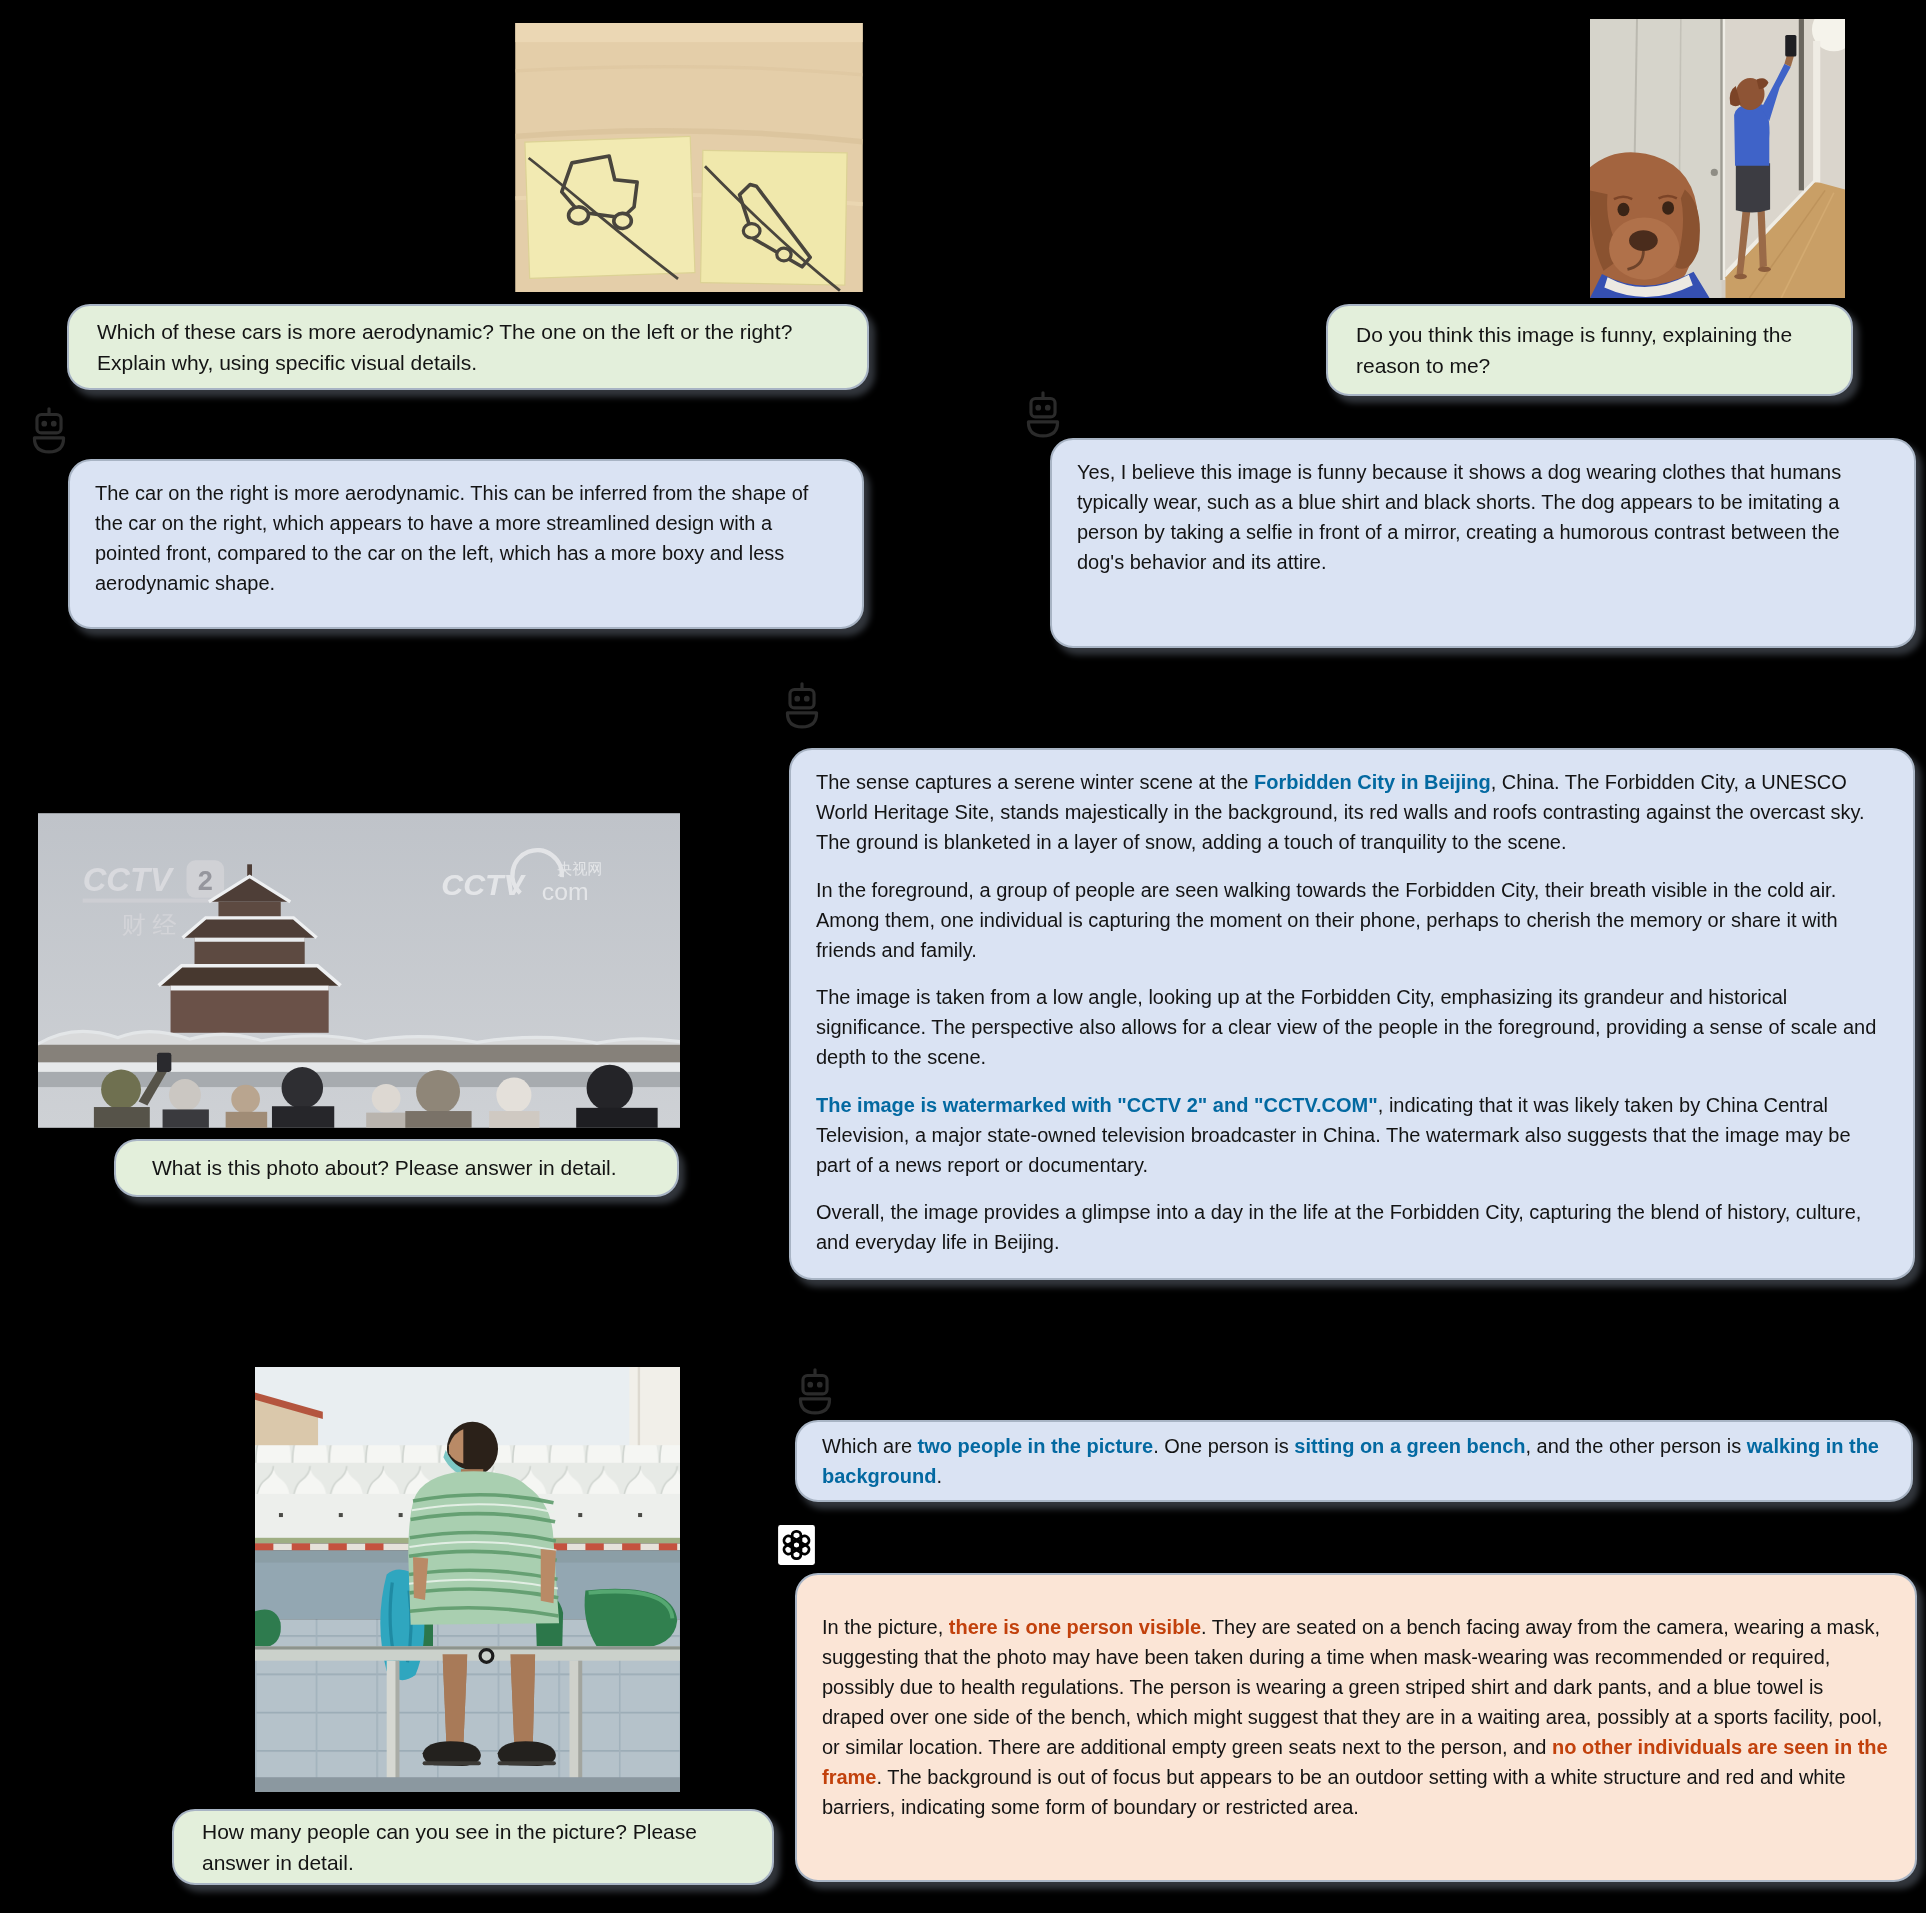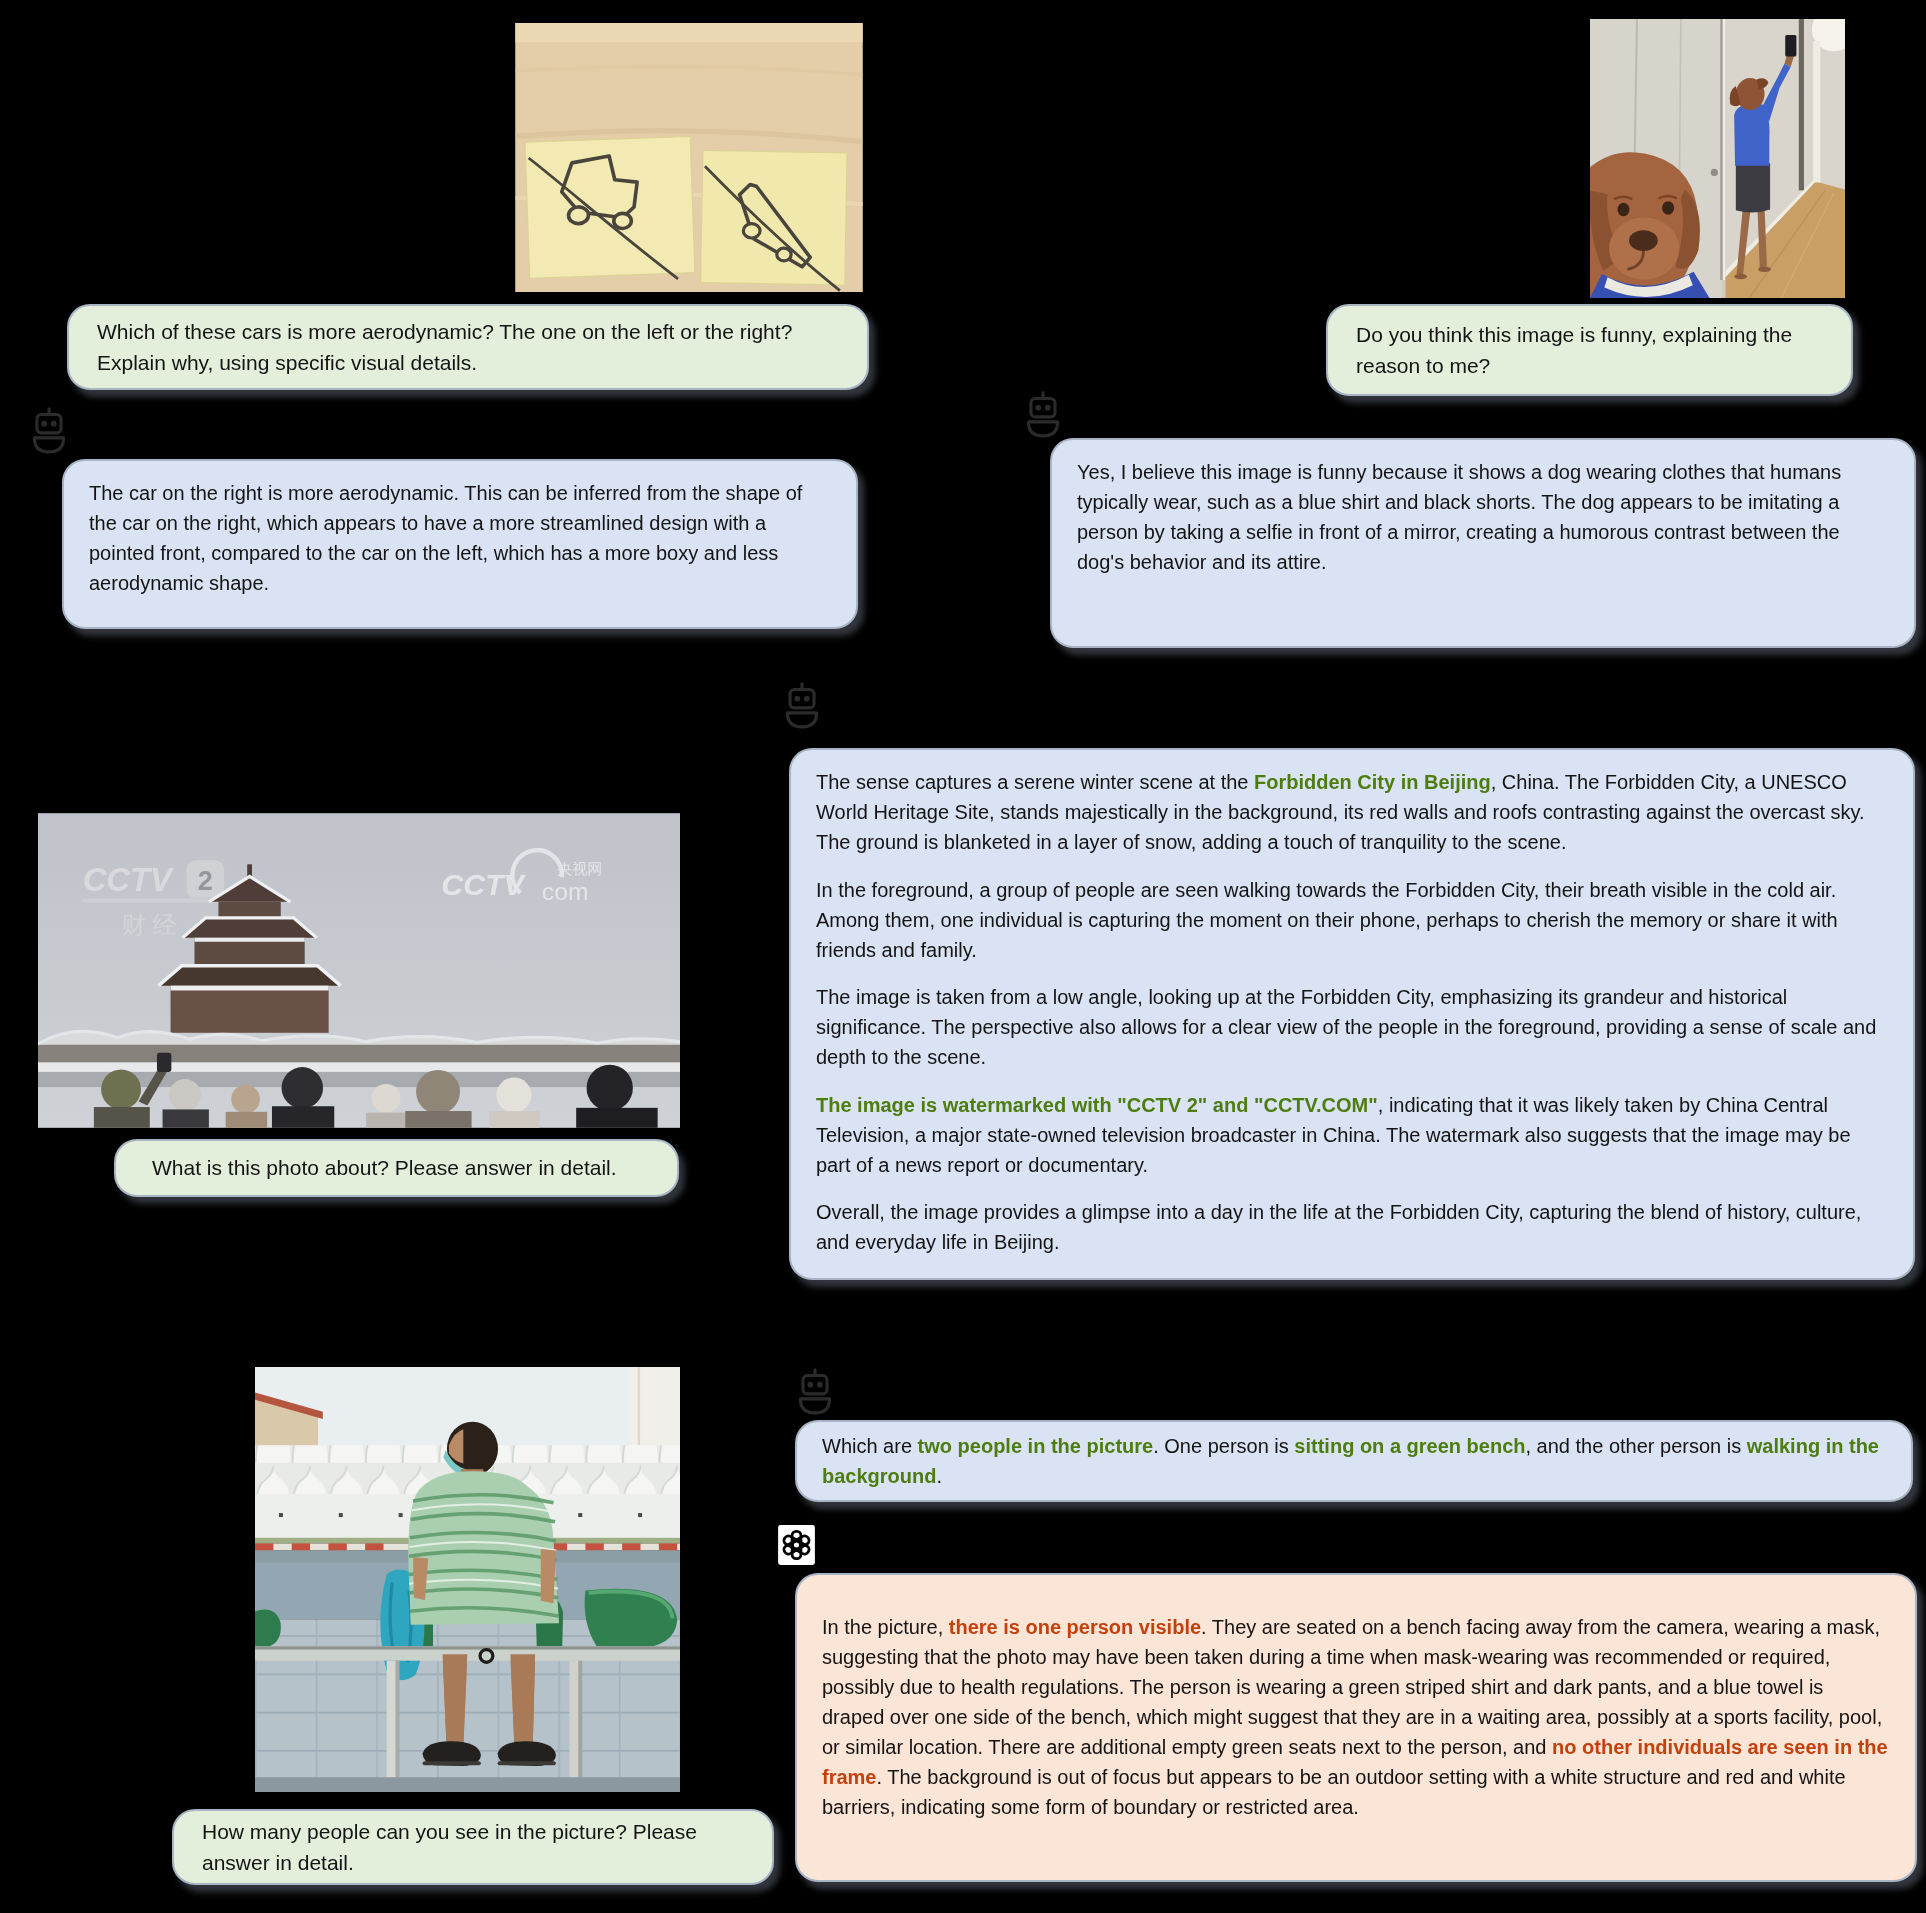--- a/index.html
+++ b/index.html
@@ -5,21 +5,21 @@
   html,body{margin:0;padding:0;background:#000;}
   #canvas{position:relative;width:1926px;height:1913px;background:#000;overflow:hidden;
           font-family:"Liberation Sans","DejaVu Sans",sans-serif;color:#141414;}
   .bubble{position:absolute;box-sizing:border-box;border-radius:23px;border:2px solid #a8b4c4;
           box-shadow:5.6px 6.4px 6.4px rgba(125,135,150,.40);font-size:20px;line-height:1.5;}
   .q{background:#e3efdb;font-size:21px;display:flex;align-items:center;padding:8px 28px;}
   .a{background:#dae3f3;padding:17px 25px;}
   .gpt{background:#fbe5d6;padding:17px 25px;}
   .a p{margin:0 0 17.6px 0;}
   .a p:last-child{margin-bottom:0;}
-  .seg-green{color:#4d7c0f;font-weight:700;}
+  .seg-green{color:#0369a1;font-weight:700;}
   .seg-red{color:#c2410c;font-weight:700;}
   .photo{position:absolute;display:block;}
   .icon{position:absolute;display:block;}
 </style>
 </head>
 <body>
 
 <div id="canvas">
 
   <svg class="photo" style="left:515px;top:23px;" width="348" height="269" viewBox="0 0 872 675">
@@ -51,21 +51,21 @@
   </div>
 
   <svg class="icon" style="left:30px;top:404px;" width="38" height="52" viewBox="0 0 120 150">
     <line x1="60" y1="8" x2="60" y2="26" stroke="#2b2b2b" stroke-width="10" stroke-linecap="round"></line>
     <rect x="22" y="26" width="76" height="58" rx="14" fill="none" stroke="#2b2b2b" stroke-width="10"></rect>
     <circle cx="45" cy="55" r="9" fill="#2b2b2b"></circle>
     <circle cx="75" cy="55" r="9" fill="#2b2b2b"></circle>
     <path d="M14,100 L106,100 Q106,144 60,144 Q14,144 14,100 Z" fill="none" stroke="#2b2b2b" stroke-width="10" stroke-linejoin="round"></path>
   </svg>
 
-  <div class="bubble a" style="left:62px;top:459px;width:796px;height:170px;">
+  <div class="bubble a" style="left:68px;top:459px;width:796px;height:170px;">
     <p><span>The car on the right is more aerodynamic. This can be inferred from the shape of the car on the right, which appears to have a more streamlined design with a pointed front, compared to the car on the left, which has a more boxy and less aerodynamic shape.</span></p>
   </div>
 
   <svg class="photo" style="left:1590px;top:19px;" width="255" height="279" viewBox="0 0 640 700">
     <rect width="640" height="700" fill="#d2ccc2"></rect>
     <rect x="0" y="0" width="330" height="700" fill="#d6d4cb"></rect>
     <line x1="118" y1="0" x2="106" y2="700" stroke="#bbb9b0" stroke-width="5"></line>
     <line x1="228" y1="0" x2="222" y2="700" stroke="#c3c1b8" stroke-width="4"></line>
     <rect x="330" y="0" width="10" height="655" fill="#efede6"></rect>
     <line x1="330" y1="0" x2="330" y2="655" stroke="#9e9c93" stroke-width="6"></line>

